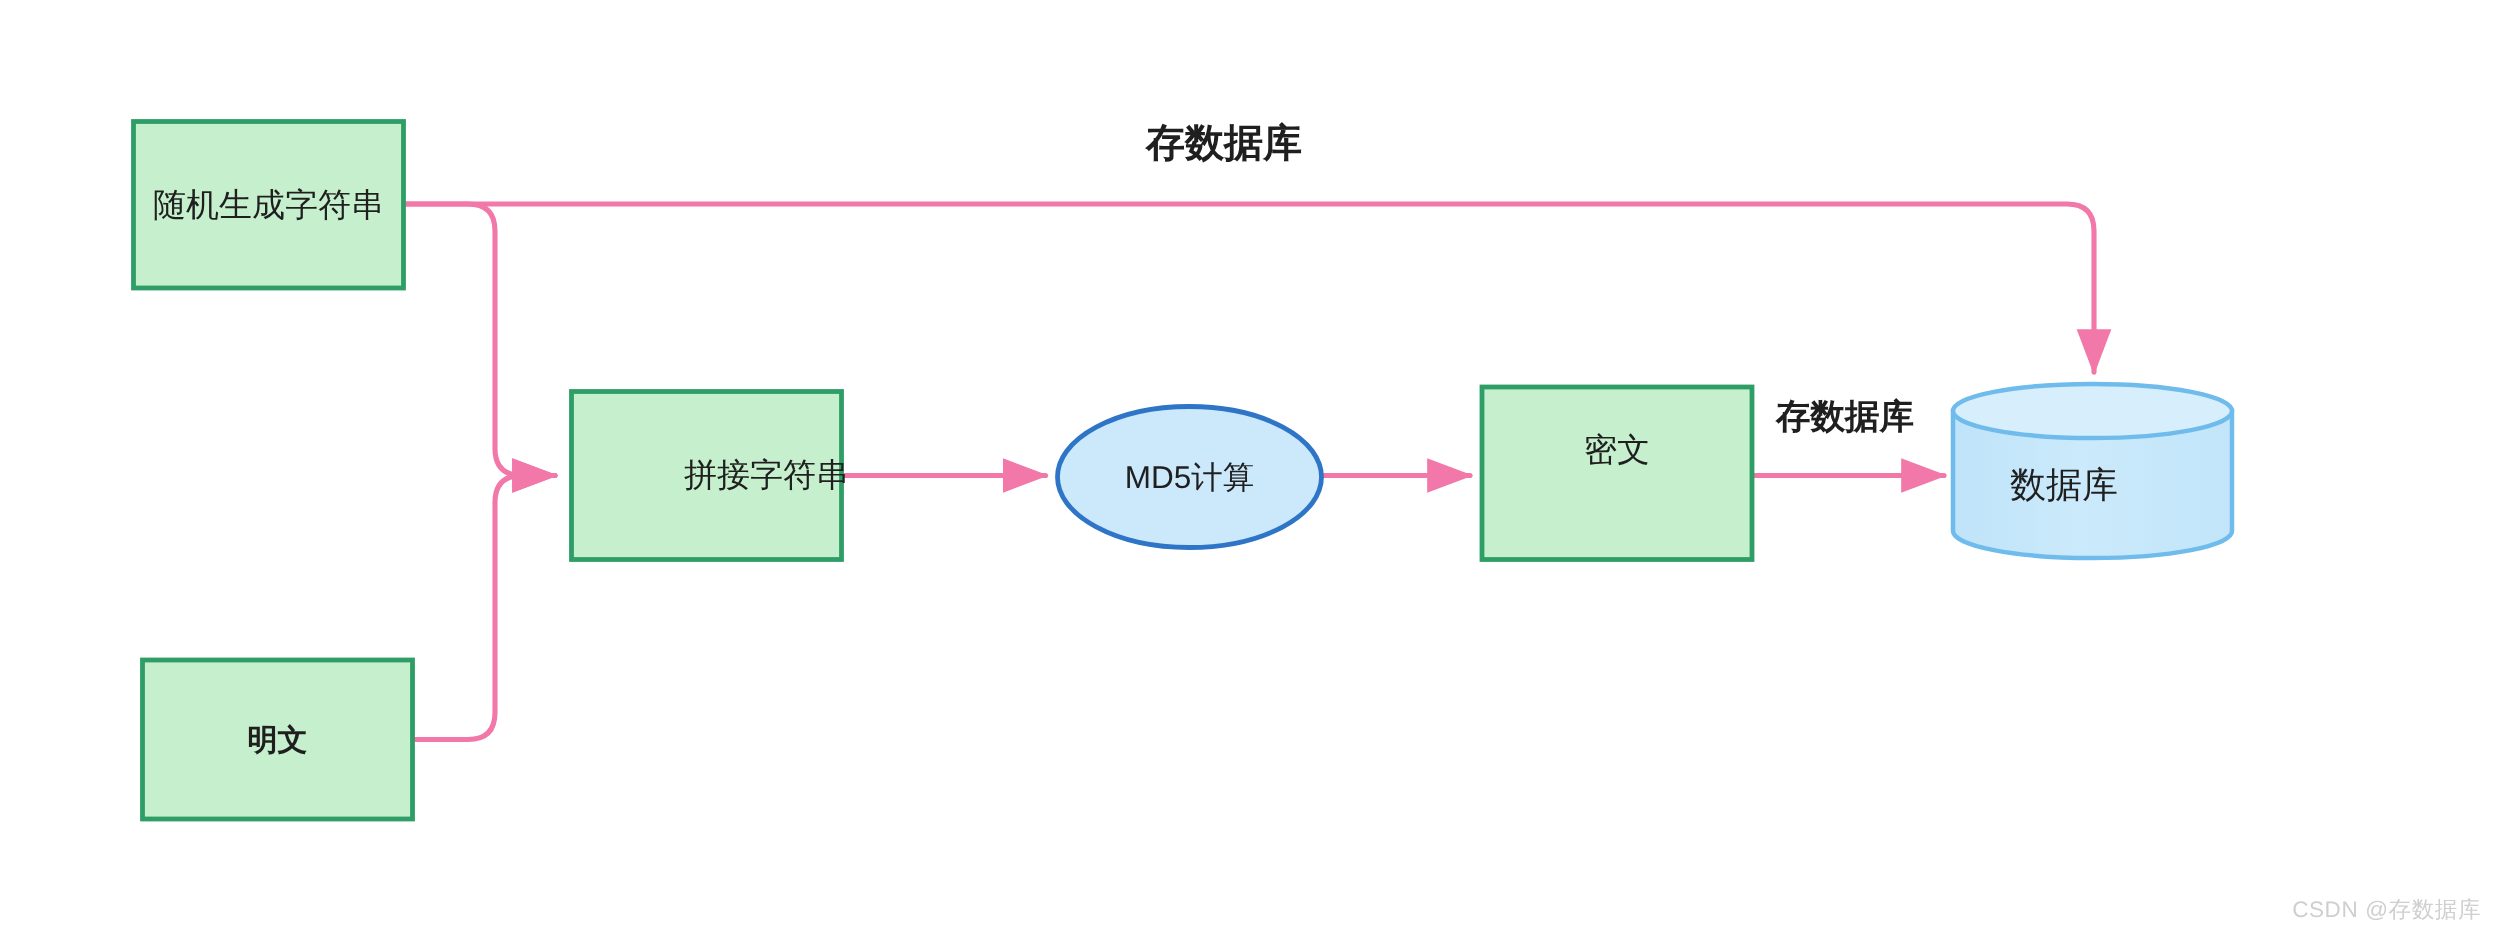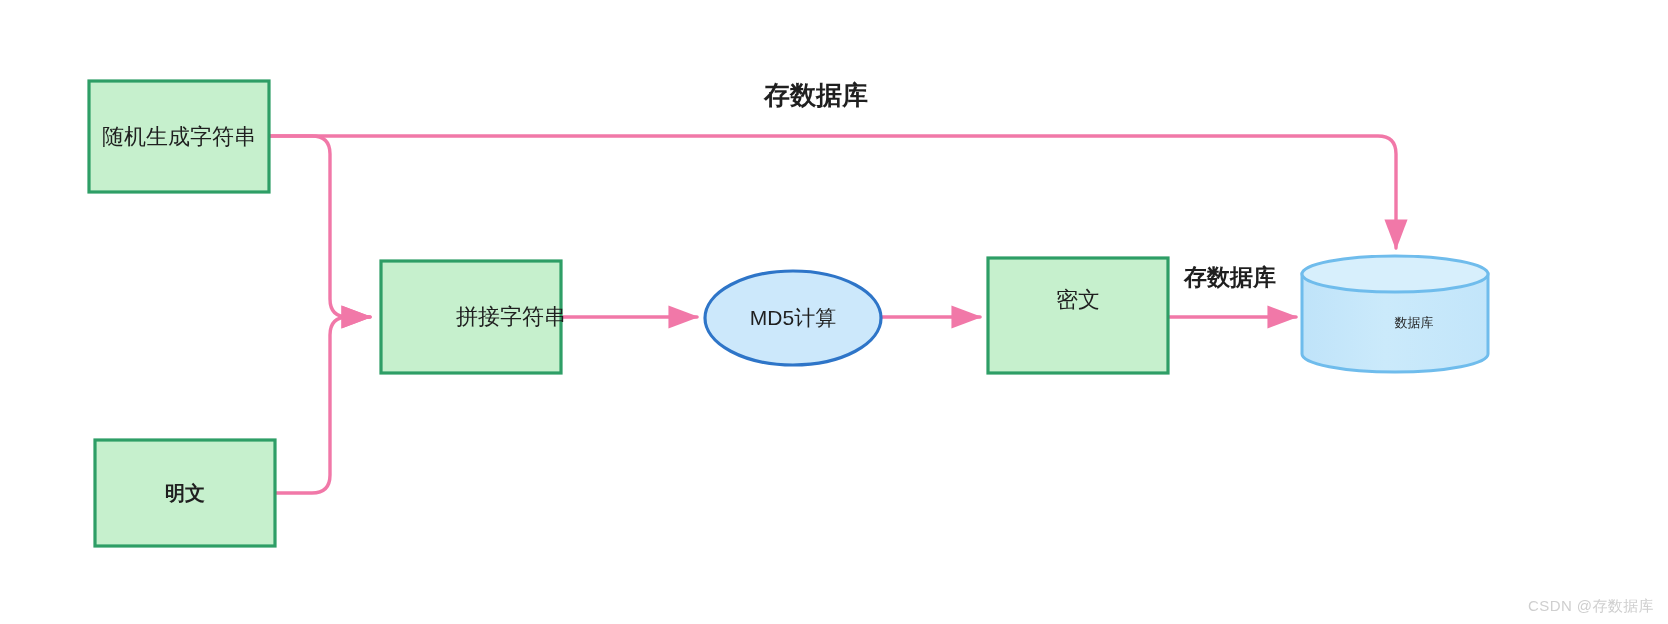--- a/index.html
+++ b/index.html
@@ -105,21 +105,21 @@
   <div class="node-label" style="left:89px; top:81px; width:180px; height:111px; font-size:22px;">随机生成字符串</div>
 
   <div class="node-label" style="left:95px; top:440px; width:180px; height:106px; font-size:20px;font-weight:bold;">明文</div>
 
   <div class="node-label" style="left:381px; top:261px; width:180px; height:112px; font-size:22px;margin-left:40px;">拼接字符串</div>
 
   <div class="node-label" style="left:705px; top:271px; width:176px; height:94px; font-size:21px;">MD5计算</div>
 
   <div class="node-label" style="left:988px; top:258px; width:180px; height:84px; font-size:22px;">密文</div>
 
-  <div class="node-label" style="left:1302px; top:274px; width:186px; height:98px; font-size:13px;padding-left:19px;">数据库</div>
+  <div class="node-label" style="left:1264px; top:274px; width:186px; height:98px; font-size:24px;padding-left:19px;">数据库</div>
 
   <div class="edge-label" style="left:764px; top:78px; font-size:26px;">存数据库</div>
 
   <div class="edge-label" style="left:1184px; top:262px; font-size:23px;">存数据库</div>
 
   <div class="watermark">CSDN @存数据库</div>
 
 </div>
 
 </body></html>

